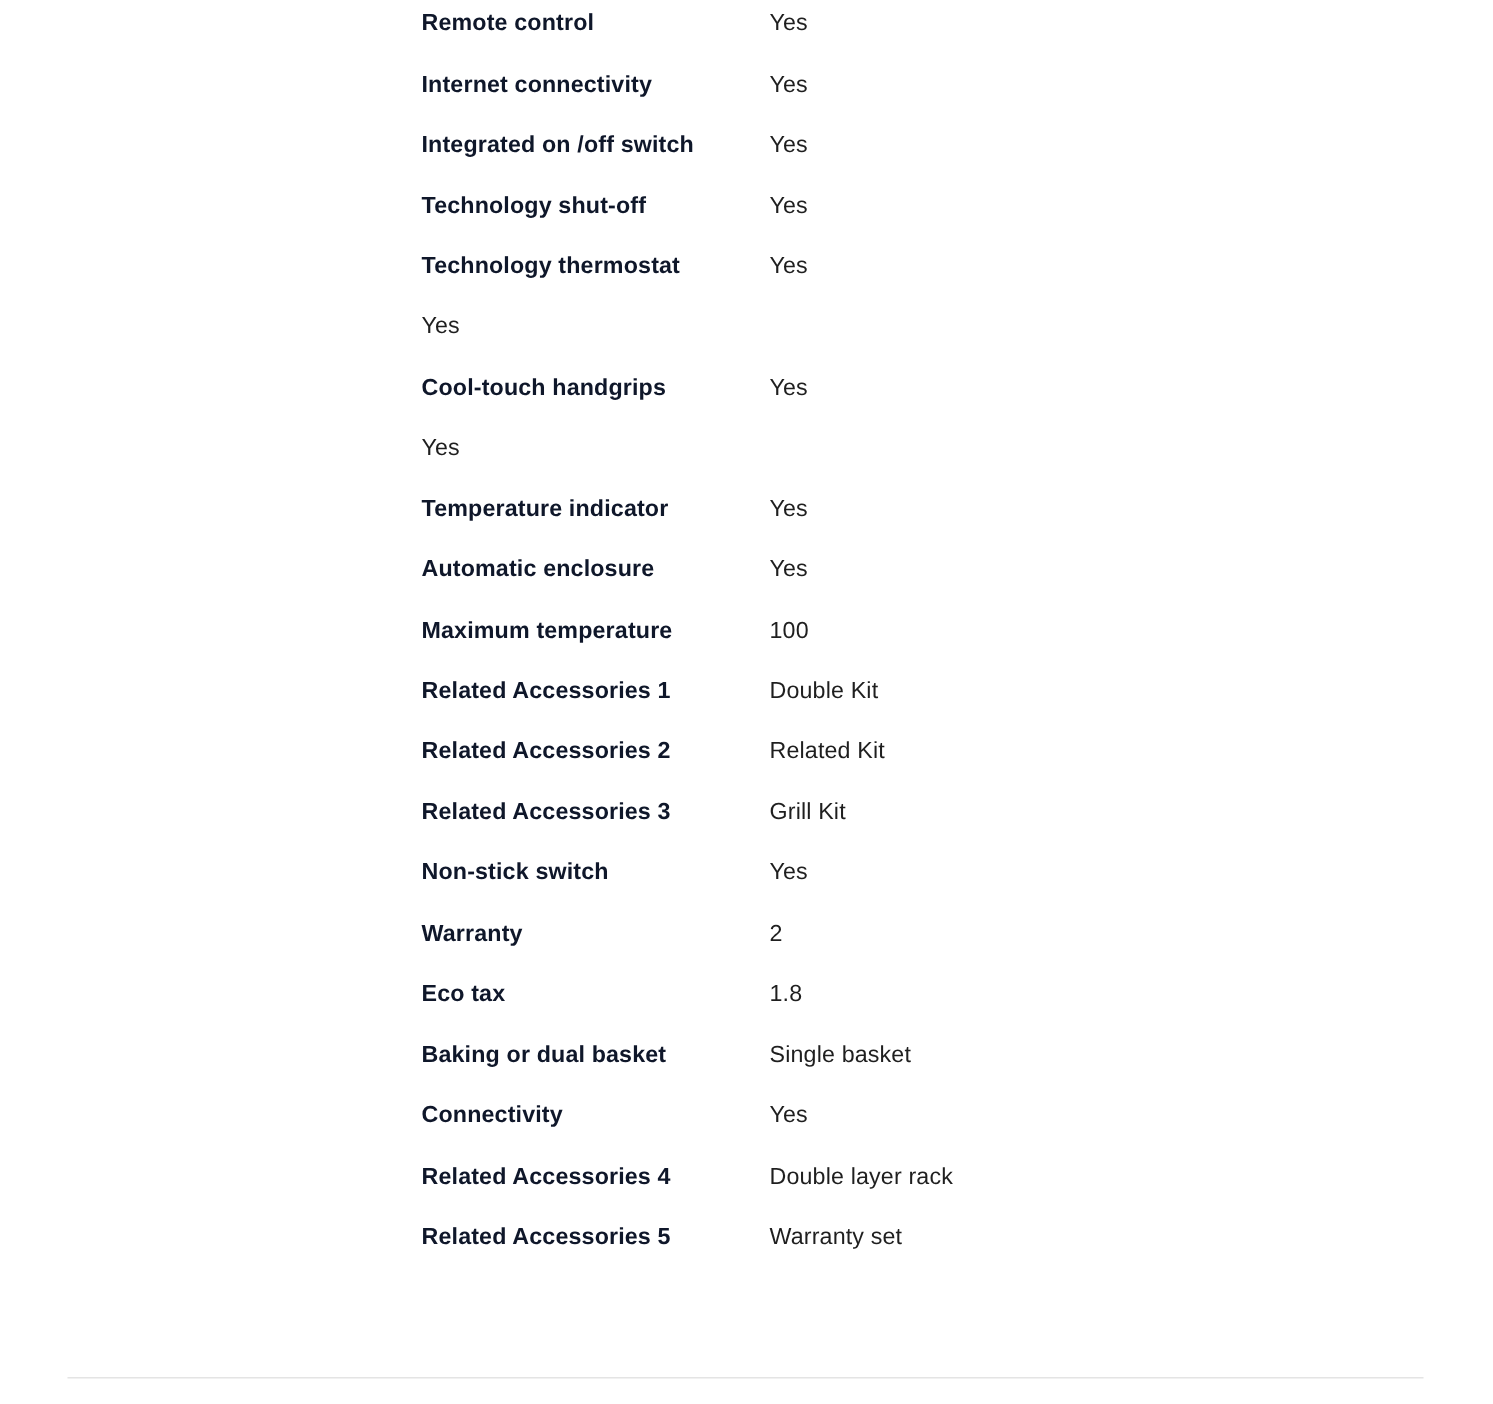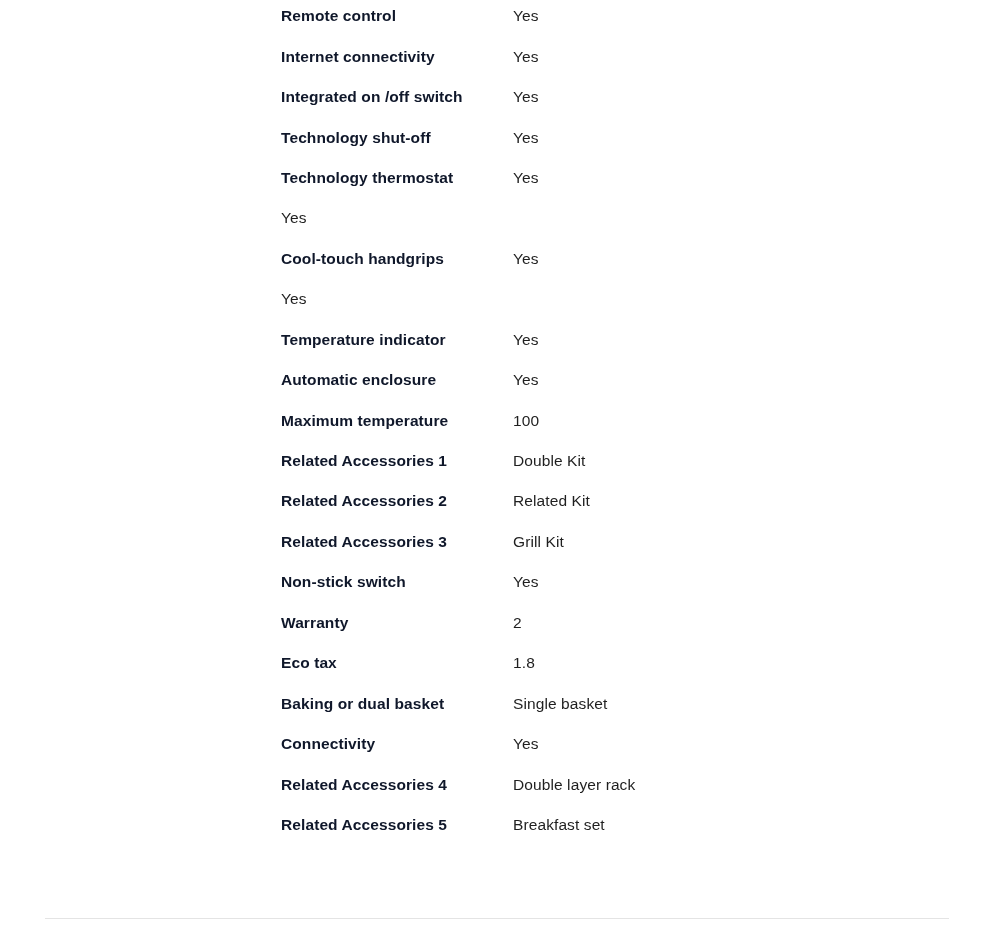--- a/index.html
+++ b/index.html
@@ -145,17 +145,17 @@
     <div class="spec-value">Yes</div>
   </div>
 
   <div class="spec-row">
     <div class="spec-label">Related Accessories 4</div>
     <div class="spec-value">Double layer rack</div>
   </div>
 
   <div class="spec-row">
     <div class="spec-label">Related Accessories 5</div>
-    <div class="spec-value">Breakfast set</div>
+    <div class="spec-value">Warranty set</div>
   </div>
 </div>
 
 <div class="bottom-divider"></div>
 
 </body></html>

